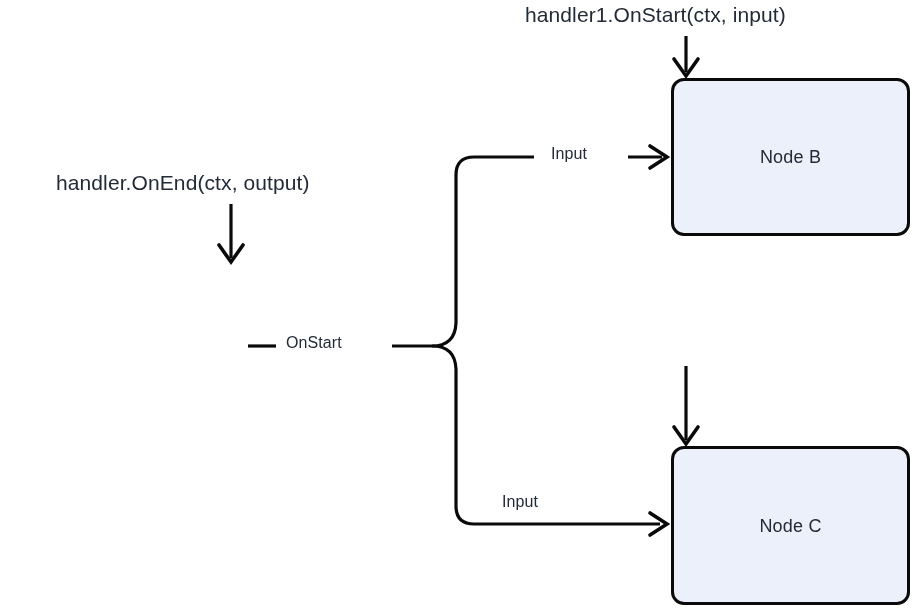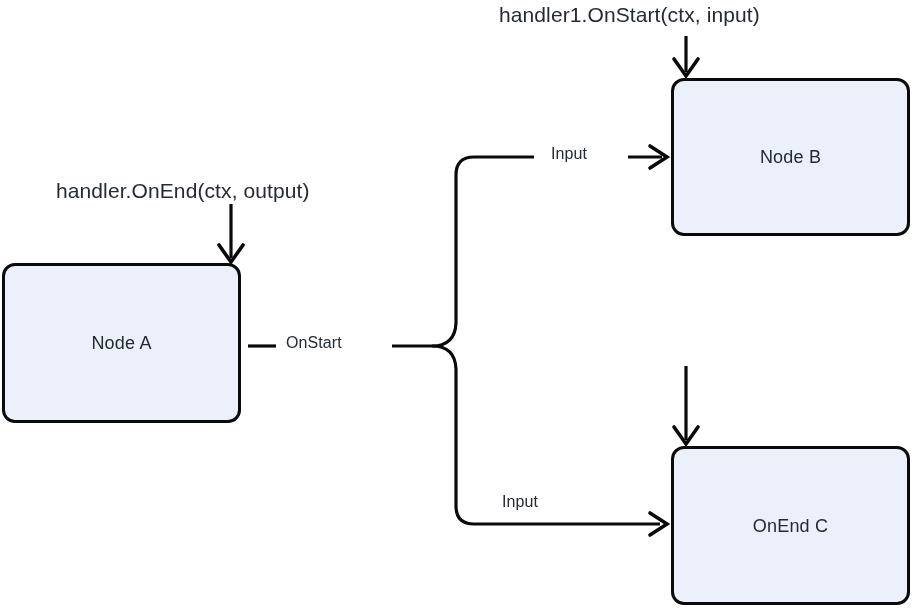--- a/index.html
+++ b/index.html
@@ -61,22 +61,22 @@
   .edge-label {
     position: absolute;
     font-size: 16px;
     color: #232b37;
     white-space: nowrap;
     line-height: 1;
     background: #ffffff;
     padding: 0 5px;
     letter-spacing: 0.1px;
   }
-  #anno-onend    { left: 56px;  top: 172px; margin-top: 8px; }
-  #anno-onstart1 { left: 499px; top: 4px;   }
+  #anno-onend    { left: 56px;  top: 172px; }
+  #anno-onstart1 { left: 525px; top: 4px;   }
   #anno-onstart2 { left: 504px; top: 331px; }
 
   #label-output      { left: 281px; top: 335px; }
   #label-input-top   { left: 546px; top: 146px; }
   #label-input-bot   { left: 497px; top: 494px; }
 </style>
 </head>
 <body>
 
 <div id="diagram-canvas">
@@ -100,30 +100,27 @@
     <path d="M 231 204 L 231 258" fill="none" stroke="#0a0a0a" stroke-width="3.2" stroke-linecap="butt"></path>
     <path d="M 219 245 L 231 262 L 243 245" fill="none" stroke="#0a0a0a" stroke-width="3.6" stroke-linecap="round" stroke-linejoin="miter"></path>
 
     <path d="M 686 36 L 686 72" fill="none" stroke="#0a0a0a" stroke-width="3.2" stroke-linecap="butt"></path>
     <path d="M 674 59 L 686 76 L 698 59" fill="none" stroke="#0a0a0a" stroke-width="3.6" stroke-linecap="round" stroke-linejoin="miter"></path>
 
     <path d="M 686 366 L 686 440" fill="none" stroke="#0a0a0a" stroke-width="3.2" stroke-linecap="butt"></path>
     <path d="M 674 427 L 686 444 L 698 427" fill="none" stroke="#0a0a0a" stroke-width="3.6" stroke-linecap="round" stroke-linejoin="miter"></path>
   </svg>
 
-  <div class="node-box" id="node-a">
-    <span class="node-label">Node A</span>
-  </div>
 
   <div class="node-box" id="node-b">
     <span class="node-label">Node B</span>
   </div>
 
   <div class="node-box" id="node-c">
-    <span class="node-label">OnEnd C</span>
+    <span class="node-label">Node C</span>
   </div>
 
   <span class="edge-label" id="label-output">OnStart</span>
 
   <span class="edge-label" id="label-input-top">Input</span>
 
   <span class="edge-label" id="label-input-bot">Input</span>
 
   <span class="anno" id="anno-onend">handler.OnEnd(ctx, output)</span>
 

